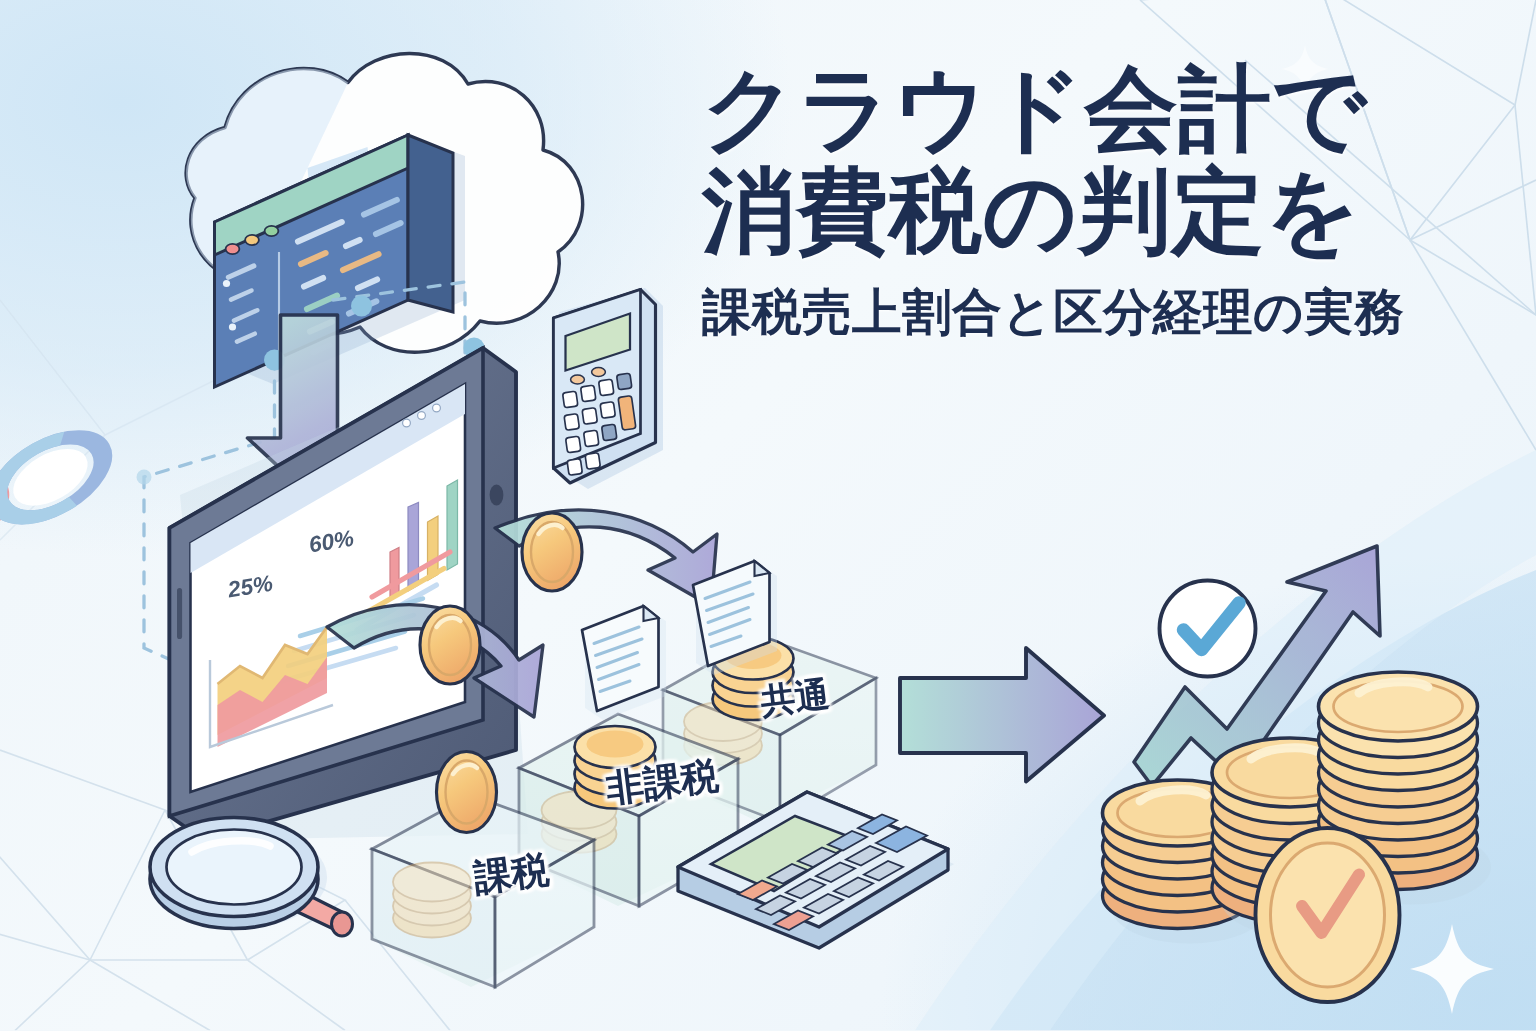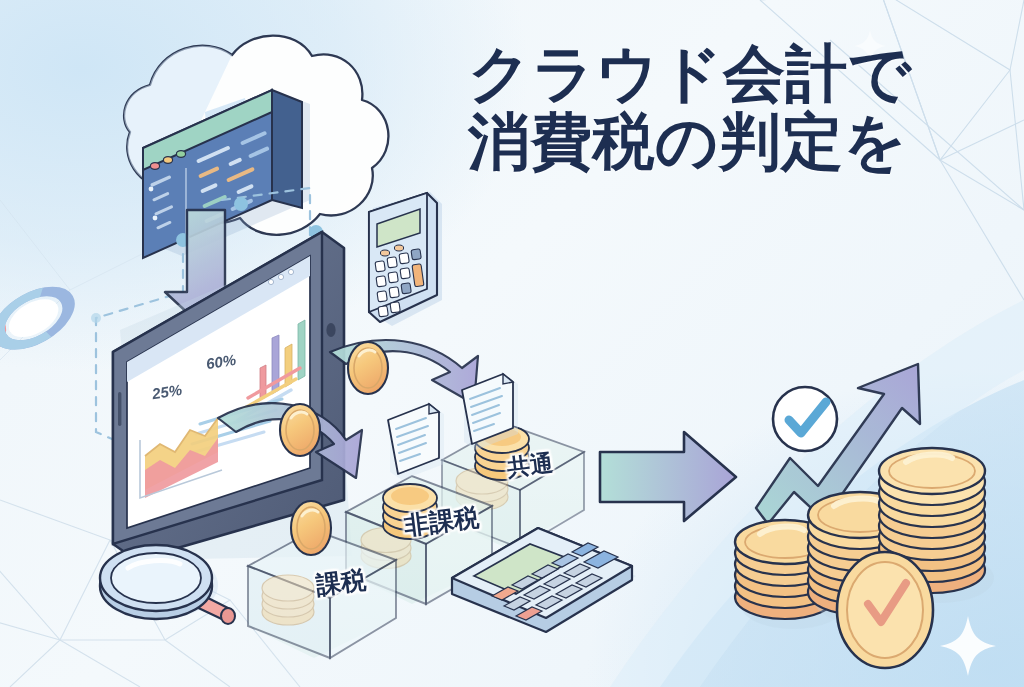--- a/index.html
+++ b/index.html
@@ -489,15 +489,16 @@
   <div class="donutlabel" id="lbl-d25">25%</div>
   <div class="donutlabel" id="lbl-d60">60%</div>
 
   <div class="boxlabel" id="lbl-kazei">課税</div>
   <div class="boxlabel" id="lbl-hikazei">非課税</div>
   <div class="boxlabel" id="lbl-kyotsu">共通</div>
 
   <div id="headline">
     <span class="t-line">クラウド会計で</span>
     <span class="t-line">消費税の判定を</span>
+    <span id="subtitle">課税売上割合と区分経理の実務</span>
   </div>
 
 </div>
 
 </body></html>

